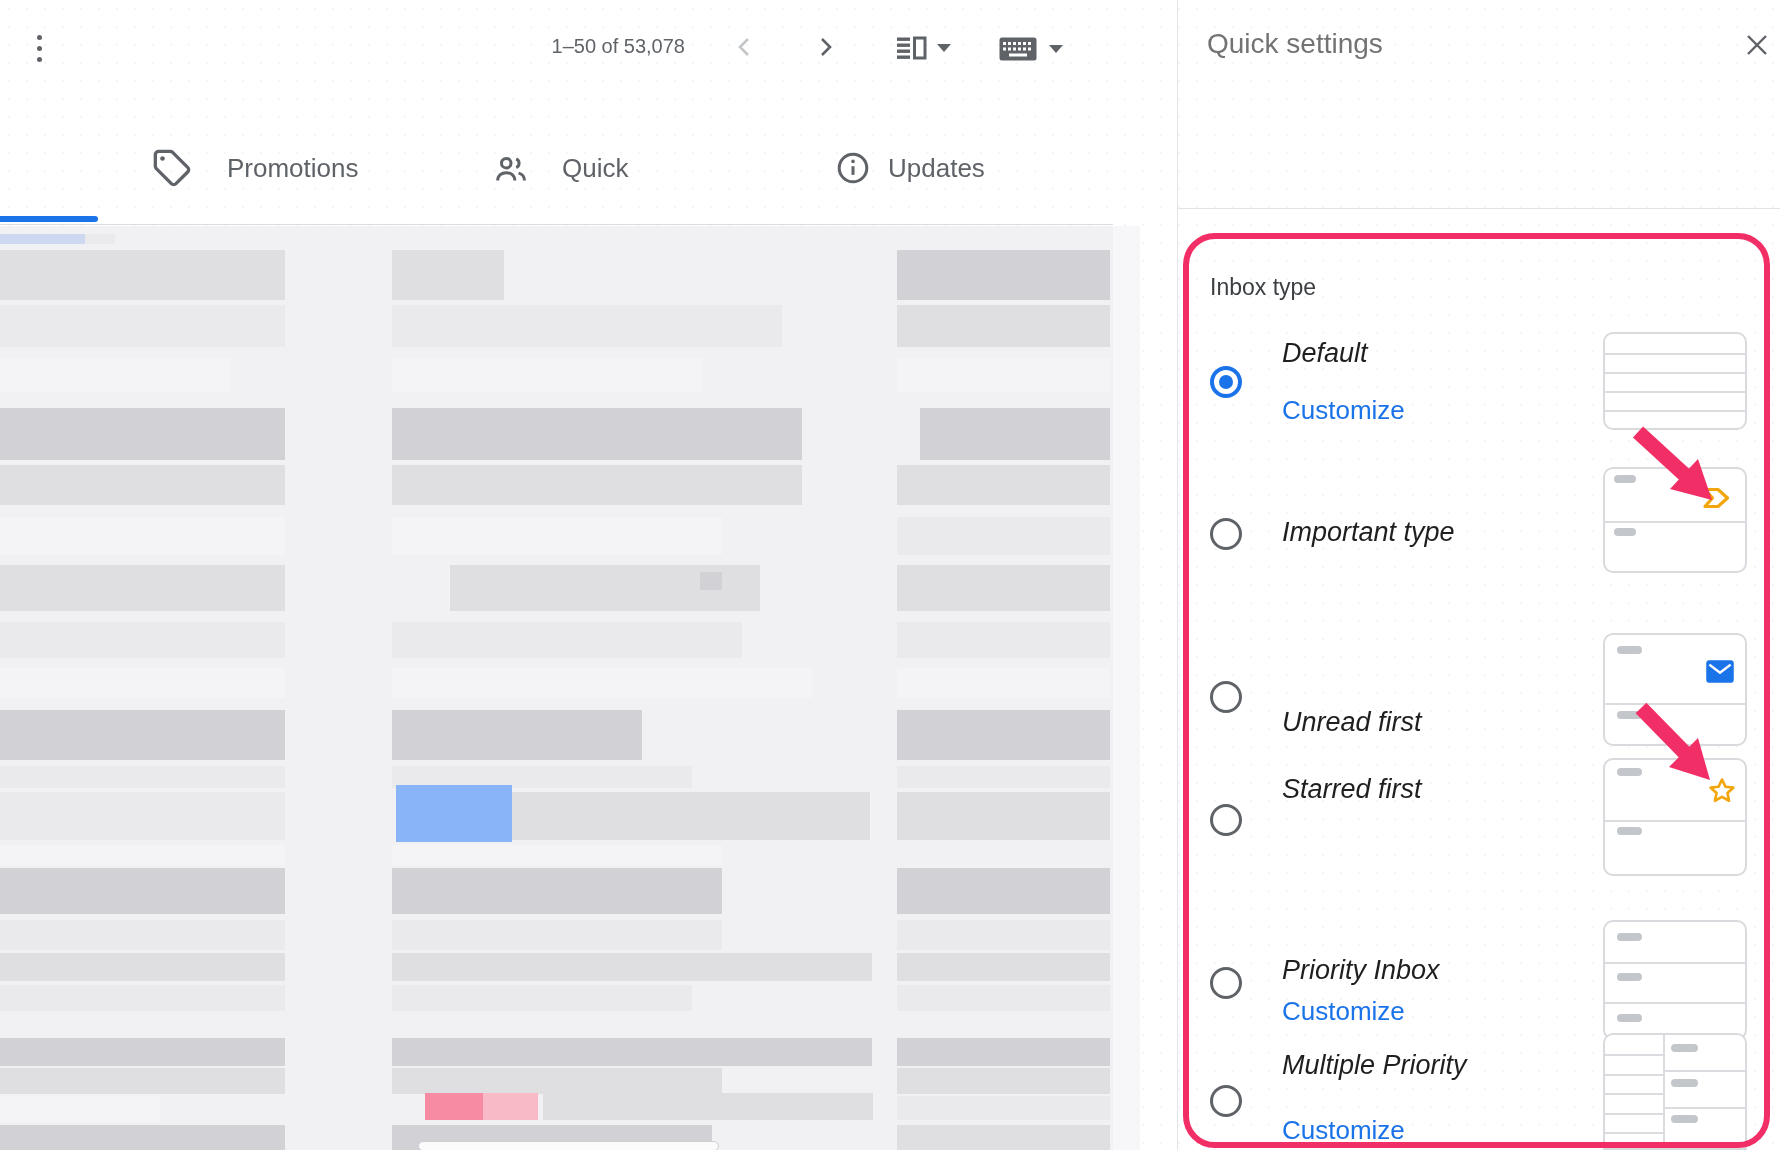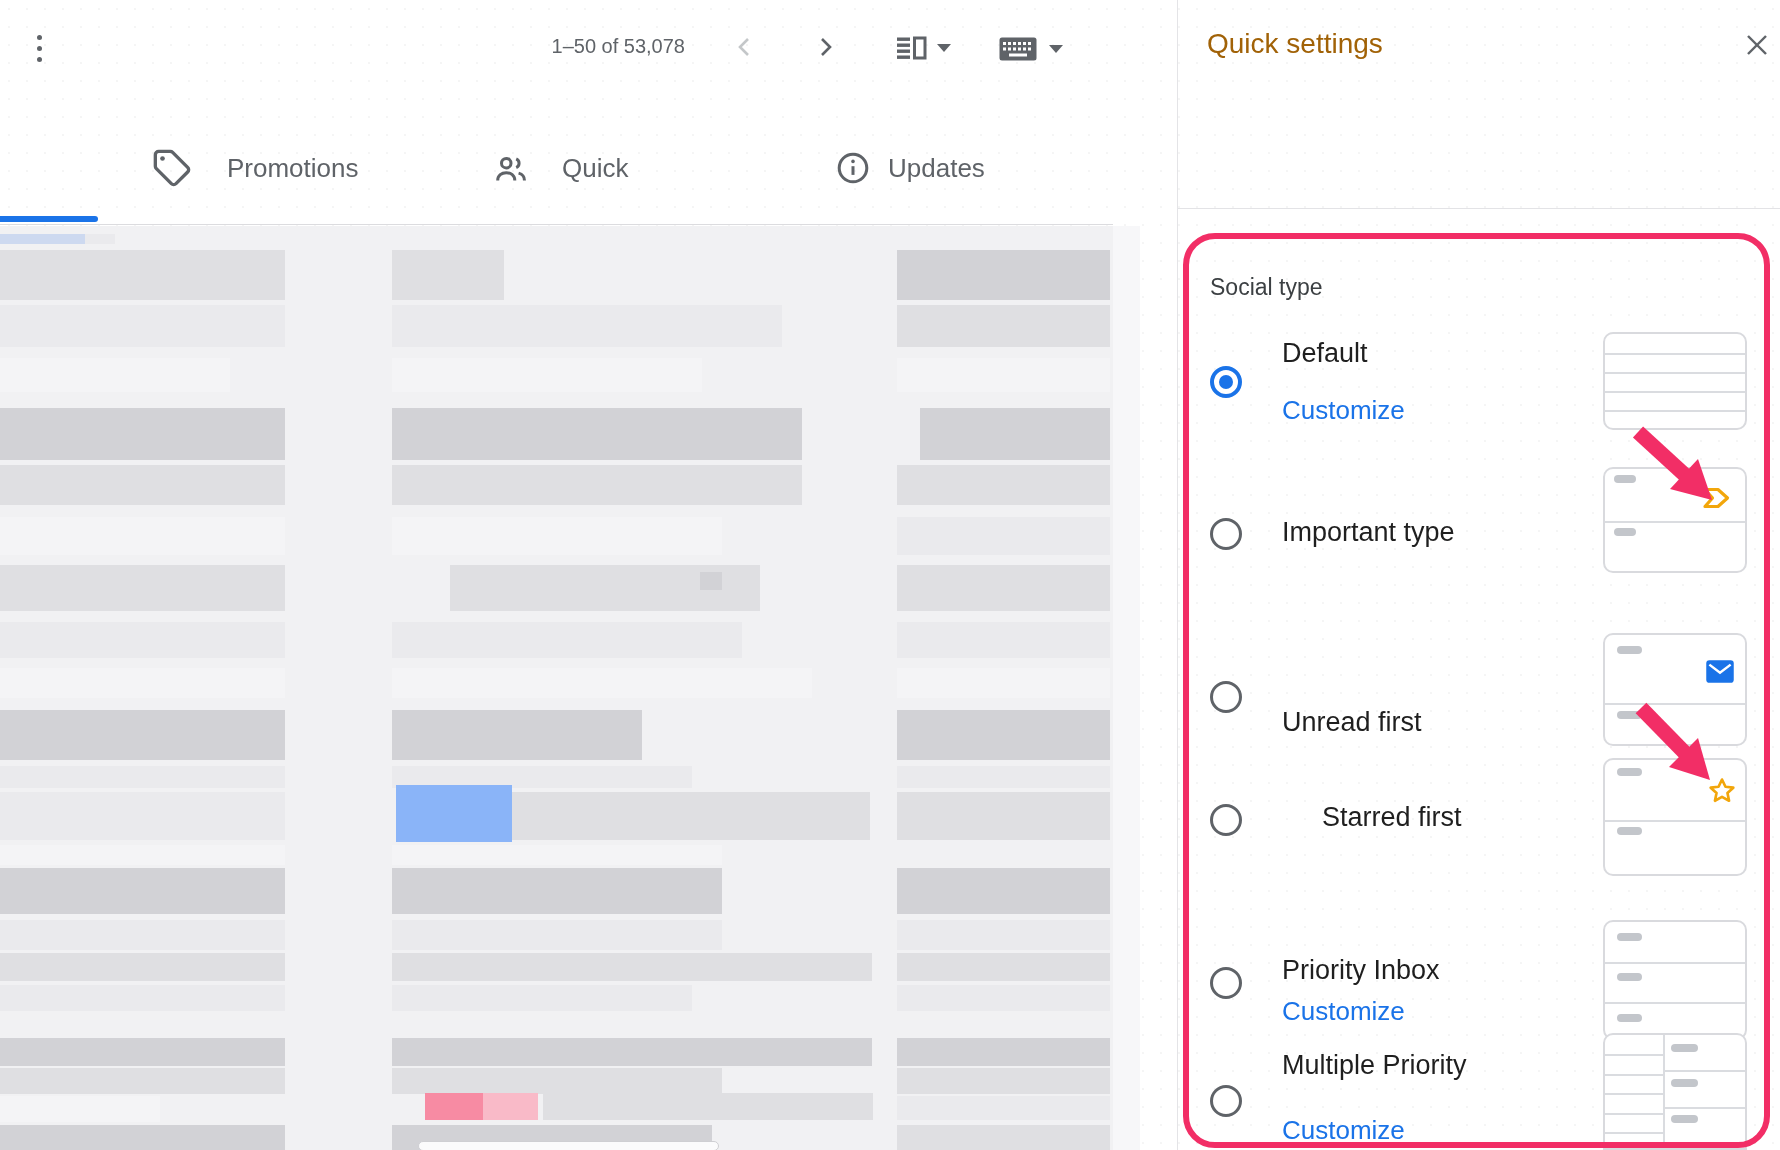--- a/index.html
+++ b/index.html
@@ -24,33 +24,33 @@
 
   .email-list{left:0;top:226px;width:1113px;height:924px;background:#f1f1f3;z-index:1;overflow:hidden;}
   .email-list .blk{position:absolute;}
   .hscroll{left:418px;top:1141px;width:299px;height:8px;background:#fbfbfc;
            border:1px solid #cfcfd3;border-radius:5px;z-index:2;}
   .vtrack{left:1113px;top:226px;width:27px;height:924px;background:#f7f7f9;z-index:1;}
 
   
   .panel{left:1177px;top:0;width:603px;height:1150px;background:transparent;
          border-left:1px solid #e4e4e7;z-index:4;}
-  .panel-title{left:1207px;top:28px;font-size:28px;color:#a16207;z-index:5;}
+  .panel-title{left:1207px;top:28px;font-size:28px;color:#737373;z-index:5;}
   .close-btn{left:1740px;top:28px;width:34px;height:34px;cursor:pointer;z-index:5;
              display:flex;align-items:center;justify-content:center;}
   .see-all{left:1205px;top:103px;width:570px;height:70px;border:1.5px solid #dadce0;
            border-radius:36px;display:flex;align-items:center;justify-content:center;
            font-size:27px;font-weight:500;color:#1a73e8;cursor:pointer;z-index:5;background:rgba(255,255,255,.6);}
   .panel-divider{left:1178px;top:208px;width:602px;height:1px;background:#e3e3e6;z-index:5;}
 
   .ring{left:1183px;top:233px;width:587px;height:915px;border:6px solid #f22e66;
         border-radius:32px;box-sizing:border-box;z-index:6;pointer-events:none;}
 
   .section-label{left:1210px;top:274px;font-size:23px;color:#3c4043;z-index:5;}
-  .opt-label{left:1282px;font-size:27px;color:#1f1f1f;z-index:5;}
+  .opt-label{left:1282px;font-size:27px;color:#1f1f1f;z-index:5;font-style:italic;}
   .customize{left:1282px;font-size:26px;color:#1a73e8;cursor:pointer;z-index:5;}
   .radio{left:1210px;width:32px;height:32px;border-radius:50%;box-sizing:border-box;
          border:3px solid #5f6368;cursor:pointer;z-index:5;background:#fff;}
   .radio.sel{border:4px solid #1a73e8;display:flex;align-items:center;justify-content:center;}
   .radio.sel i{width:14px;height:14px;border-radius:50%;background:#1a73e8;}
 
   .thumb{left:1603px;width:144px;background:#fff;border:2px solid #d9dade;border-radius:10px;
          box-sizing:border-box;z-index:5;overflow:hidden;}
   .thumb .line{position:absolute;left:0;width:100%;height:1.5px;background:#dadce0;}
   .thumb .pill{position:absolute;width:25px;height:8px;border-radius:4px;background:#c3c6cb;}
@@ -229,21 +229,21 @@
       <line x1="4" y1="4" x2="22" y2="22" stroke="#5f6368" stroke-width="2.4"></line>
       <line x1="22" y1="4" x2="4" y2="22" stroke="#5f6368" stroke-width="2.4"></line>
     </svg>
   </div>
 
 
   <div class="abs panel-divider"></div>
 
   <div class="abs ring"></div>
 
-  <div class="abs section-label">Social type</div>
+  <div class="abs section-label">Inbox type</div>
 
   <div class="abs radio sel" style="top:366px;">
       <i></i>
     </div>
   <div class="abs opt-label" style="top:338px;">Default</div>
   <div class="abs customize" style="top:395px;">Customize</div>
   <div class="abs thumb" style="top:332px;height:98px;">
     <div class="line" style="top:19px;"></div>
     <div class="line" style="top:38px;"></div>
     <div class="line" style="top:57px;"></div>
@@ -267,21 +267,21 @@
     <div class="line" style="top:68px;"></div>
     <div class="pill" style="left:12px;top:11px;"></div>
     <div class="pill" style="left:12px;top:76px;"></div>
     <svg style="left:100px;top:22px;" width="30" height="29" viewBox="0 0 24 22">
       <rect x="1" y="2" width="22" height="18" rx="2.5" fill="#1a73e8"></rect>
       <path d="M3.5 5.5l8.5 6.5 8.5-6.5" fill="none" stroke="#ffffff" stroke-width="2"></path>
     </svg>
   </div>
 
   <div class="abs radio" style="top:804px;"></div>
-  <div class="abs opt-label" style="top:802px;margin-left:40px;">Starred first</div>
+  <div class="abs opt-label" style="top:774px;">Starred first</div>
   <div class="abs thumb" style="top:758px;height:118px;">
     <div class="line" style="top:60px;"></div>
     <div class="pill" style="left:12px;top:8px;"></div>
     <div class="pill" style="left:12px;top:67px;"></div>
     <svg style="left:101px;top:15px;" width="32" height="32" viewBox="0 0 24 24">
       <path d="M12 3.4l2.6 5.4 5.9.7-4.4 4 1.2 5.8-5.3-2.9-5.3 2.9 1.2-5.8-4.4-4 5.9-.7z" fill="none" stroke="#f2a60b" stroke-width="2" stroke-linejoin="round"></path>
     </svg>
   </div>
 
   <div class="abs radio" style="top:967px;"></div>

